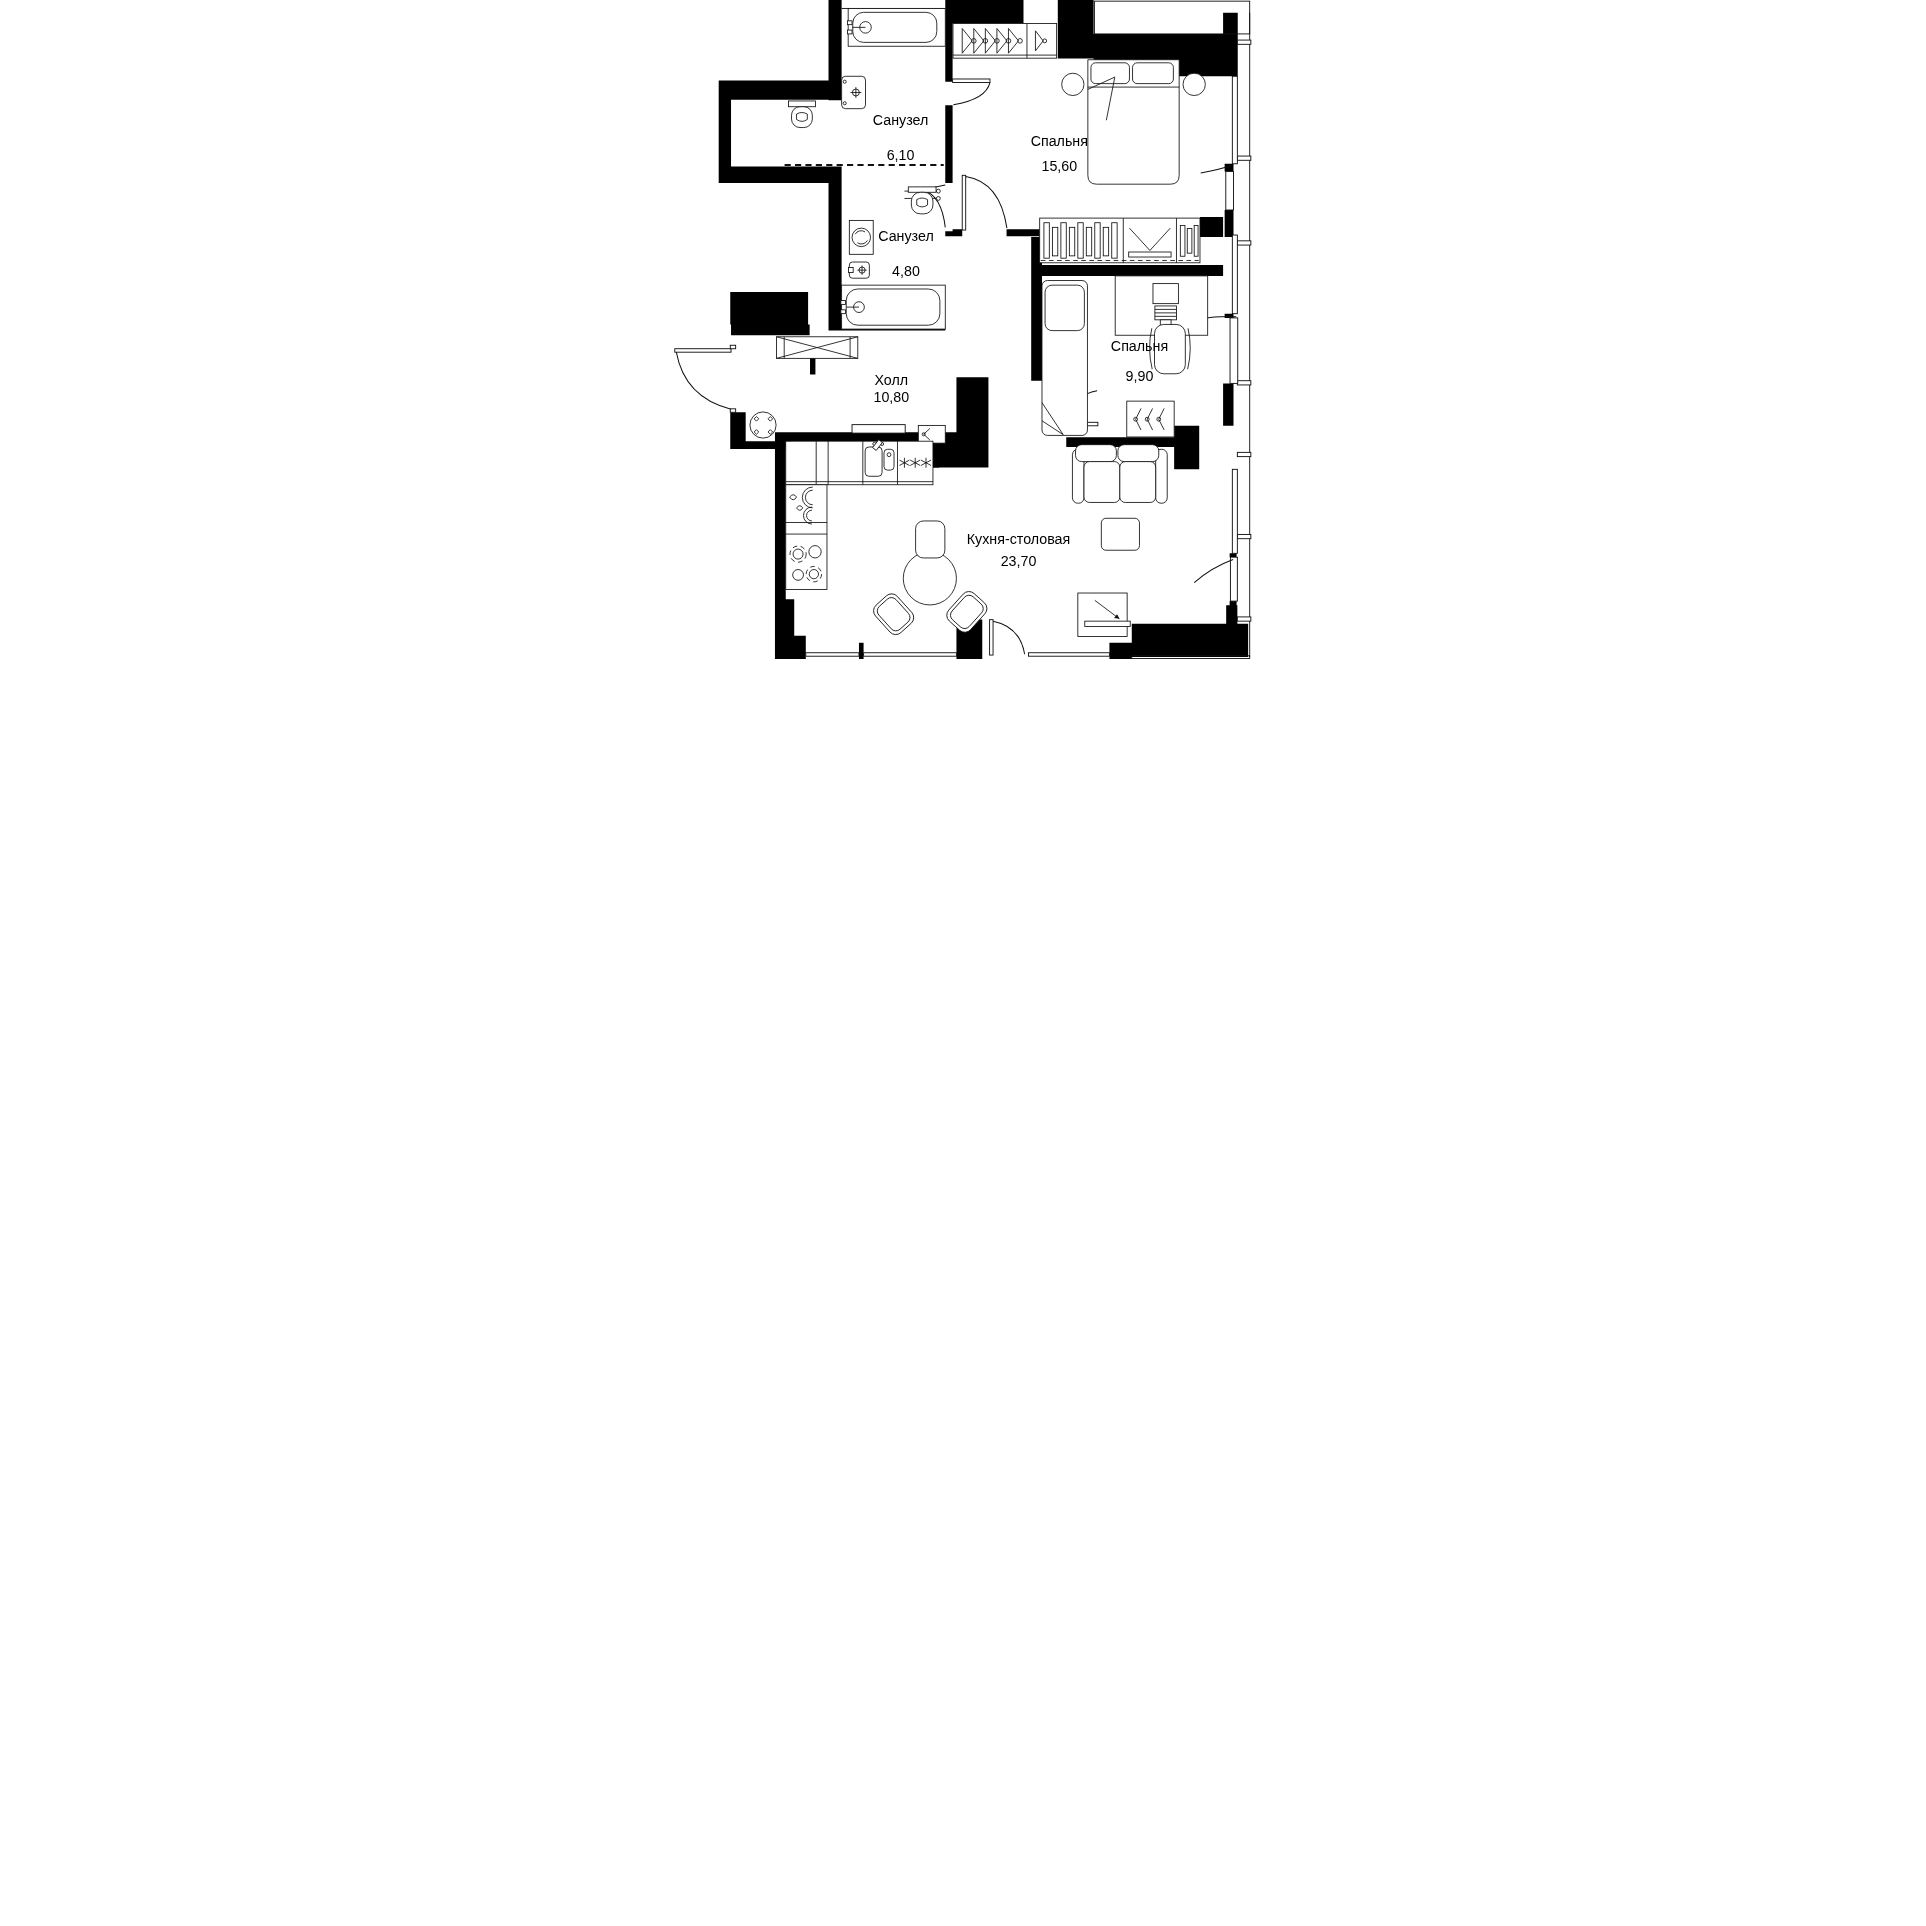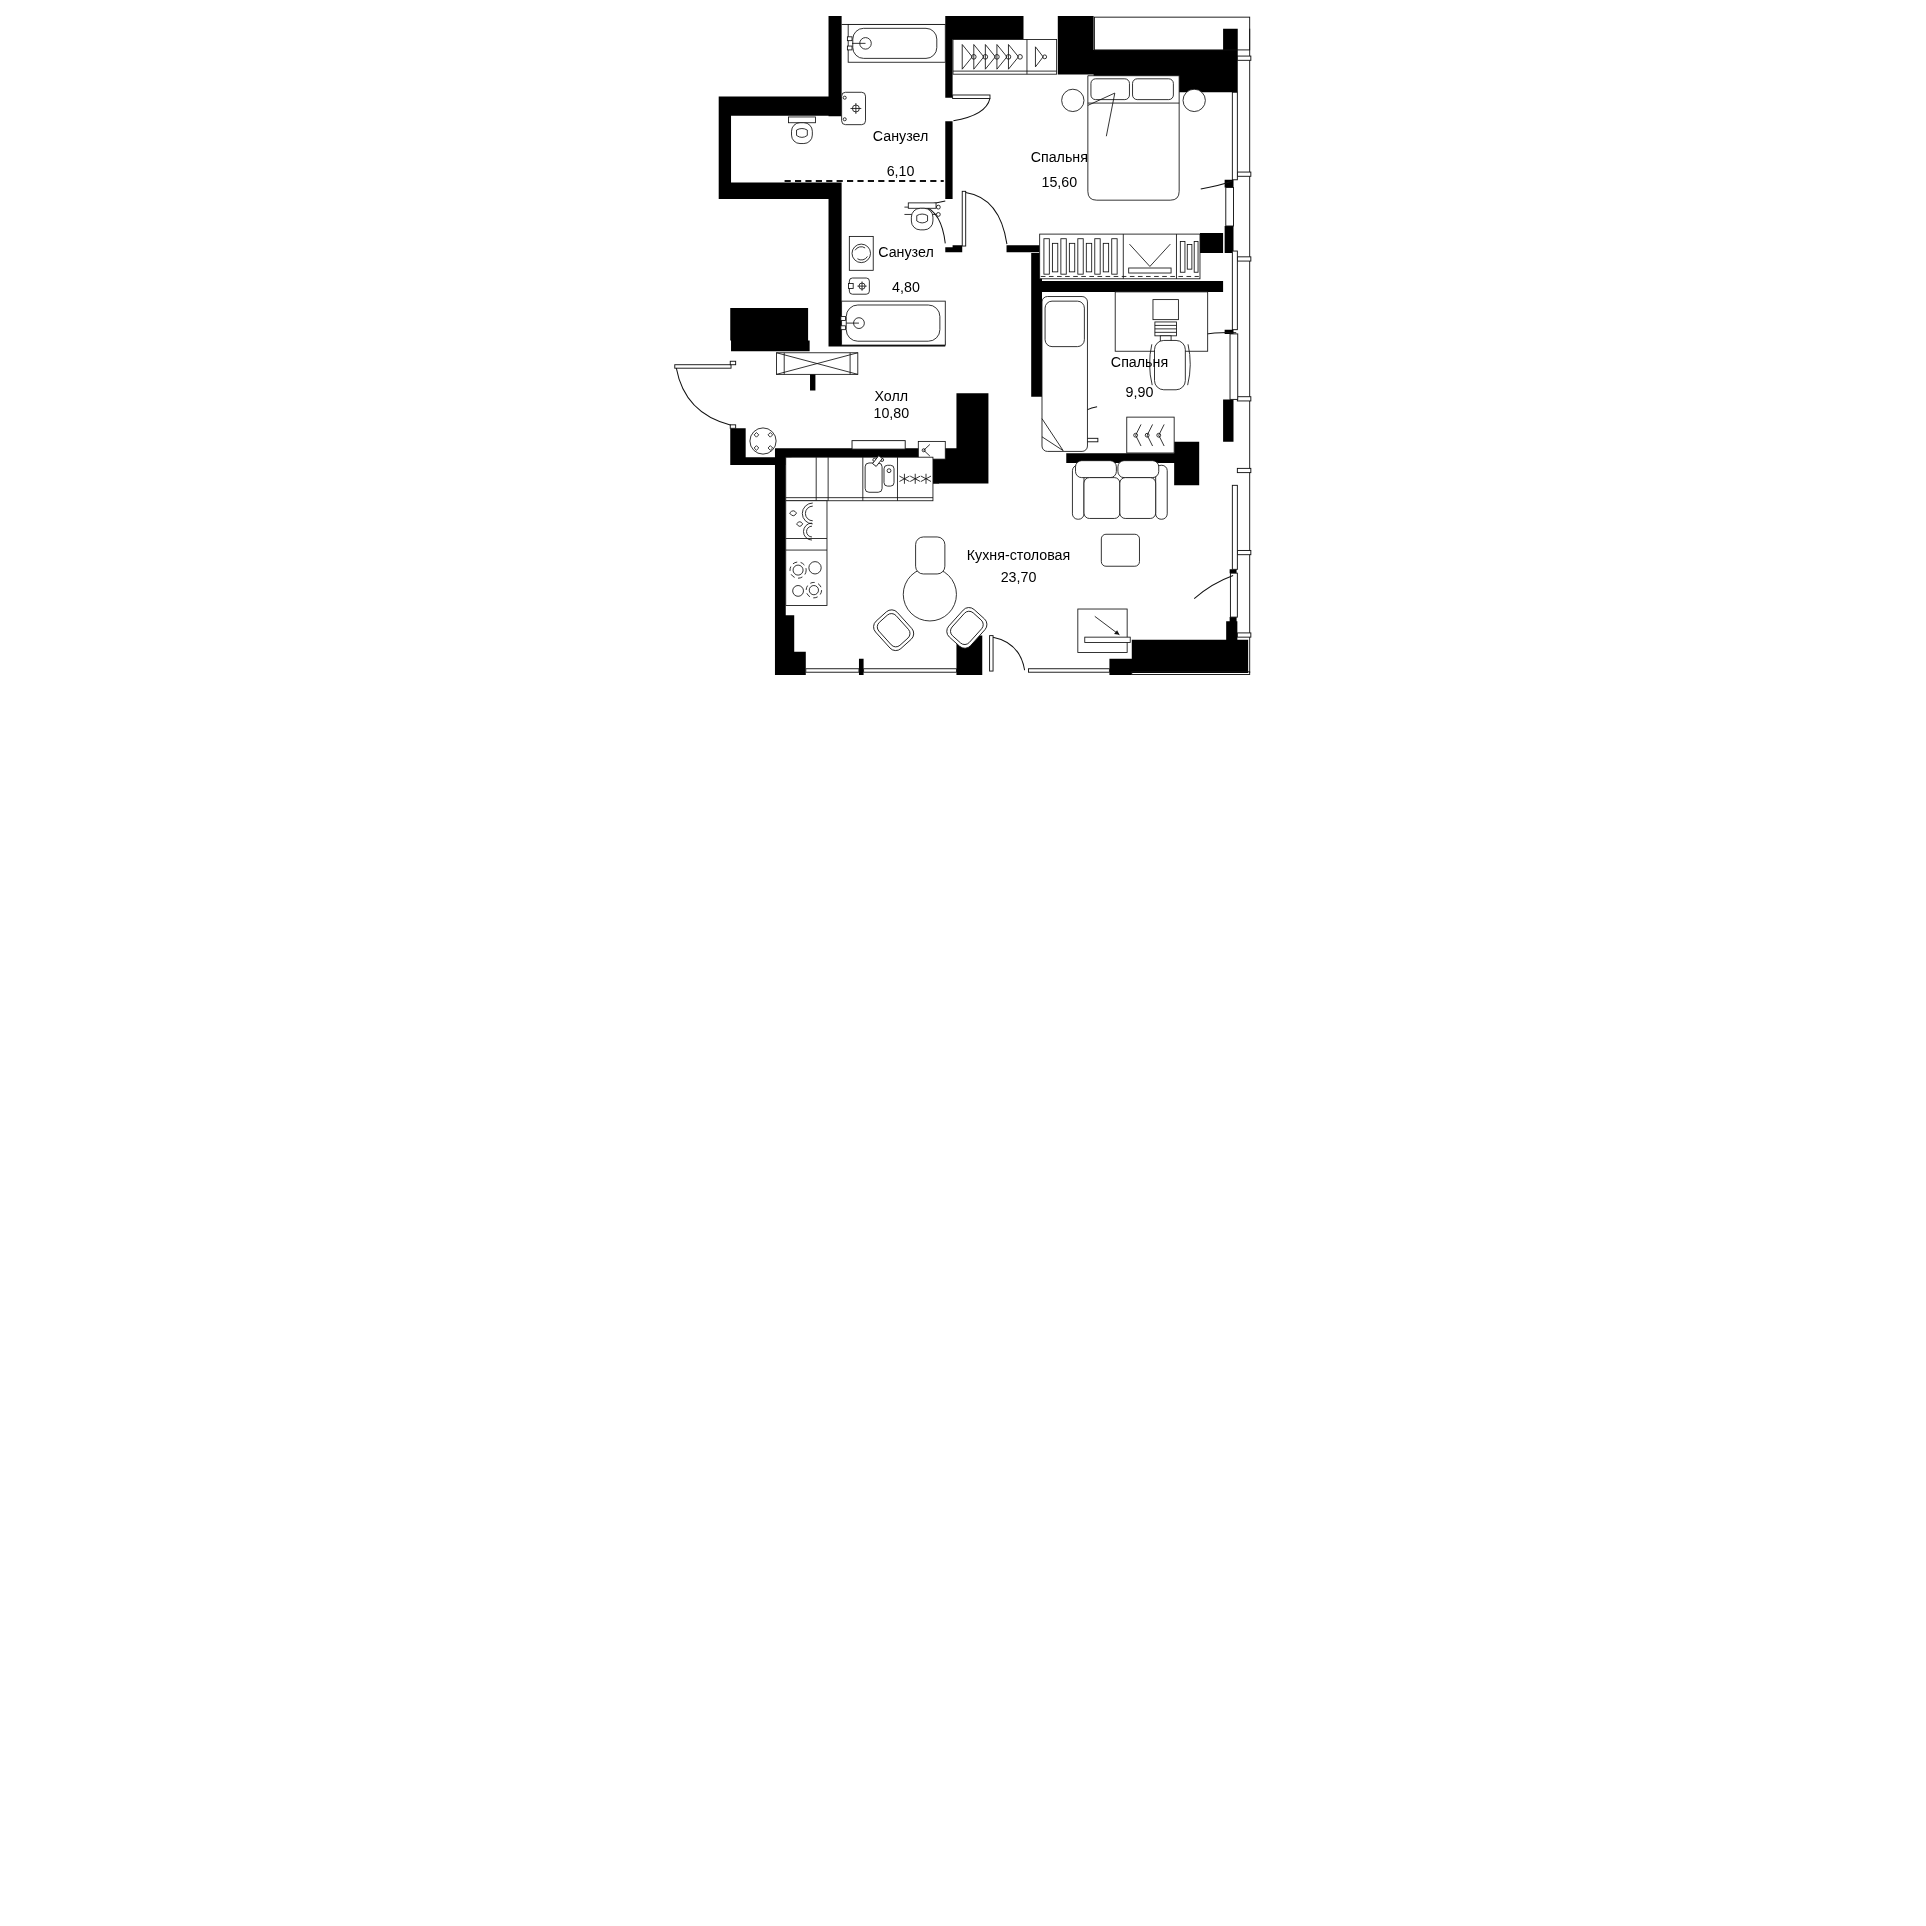--- a/index.html
+++ b/index.html
@@ -1,21 +1,21 @@
 <!DOCTYPE html>
 <html style="--wall: #000000; --line: #111111; --background: #ffffff;font-size:6.2px"><head>
 <meta charset="utf-8">
 <style>
   :root{
     --wall:#000000;
     --line:#111111;
     --background:#ffffff;
   }
   html,body{margin:0;padding:0;background:var(--background);}
-  .plan-wrap{width:100%;max-width:578px;margin:16px auto;background:var(--background);}
+  .plan-wrap{width:100%;max-width:578px;margin:0 auto;background:var(--background);}
   svg{display:block;width:100%;height:auto;background:var(--background);}
   .wall{fill:var(--wall);stroke:none;}
   .thin{fill:none;stroke:var(--line);stroke-width:2.4;}
   .thinw{fill:#ffffff;stroke:var(--line);stroke-width:2.4;}
   .fix{fill:#ffffff;stroke:var(--line);stroke-width:2.2;}
   .fixn{fill:none;stroke:var(--line);stroke-width:2.2;}
   .arc{fill:none;stroke:var(--line);stroke-width:2.6;}
   .dash{fill:none;stroke:var(--line);stroke-width:5;stroke-dasharray:16 11;}
   .dash2{fill:none;stroke:var(--line);stroke-width:2.2;stroke-dasharray:12 9;}
   .lbl{font-family:"Liberation Sans","DejaVu Sans",sans-serif;font-size:37px;fill:#000;text-anchor:middle;}

